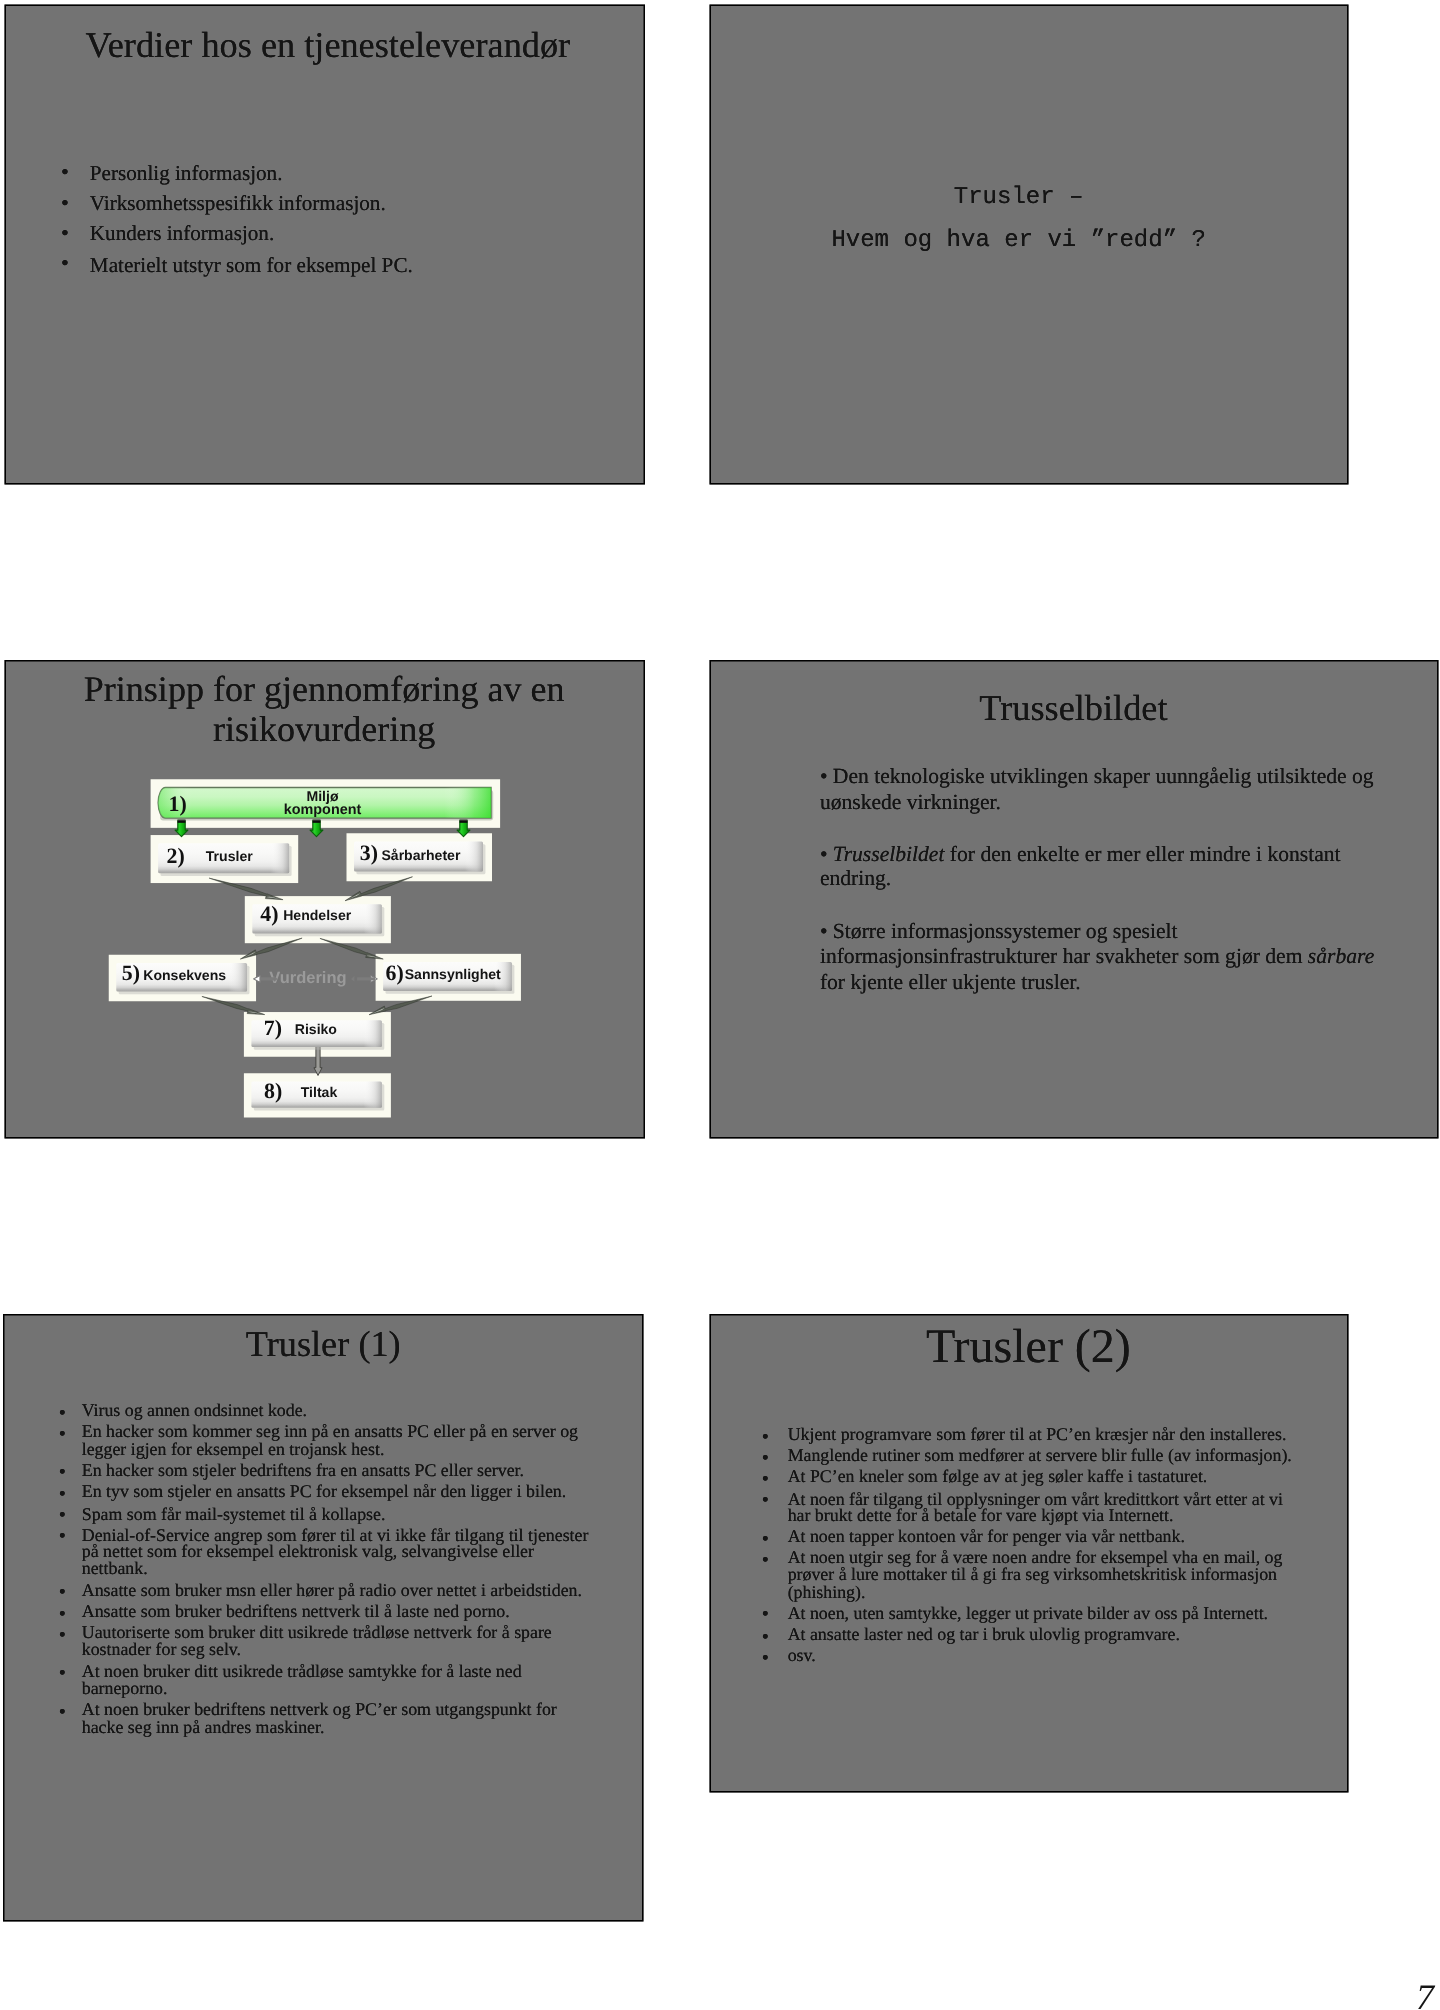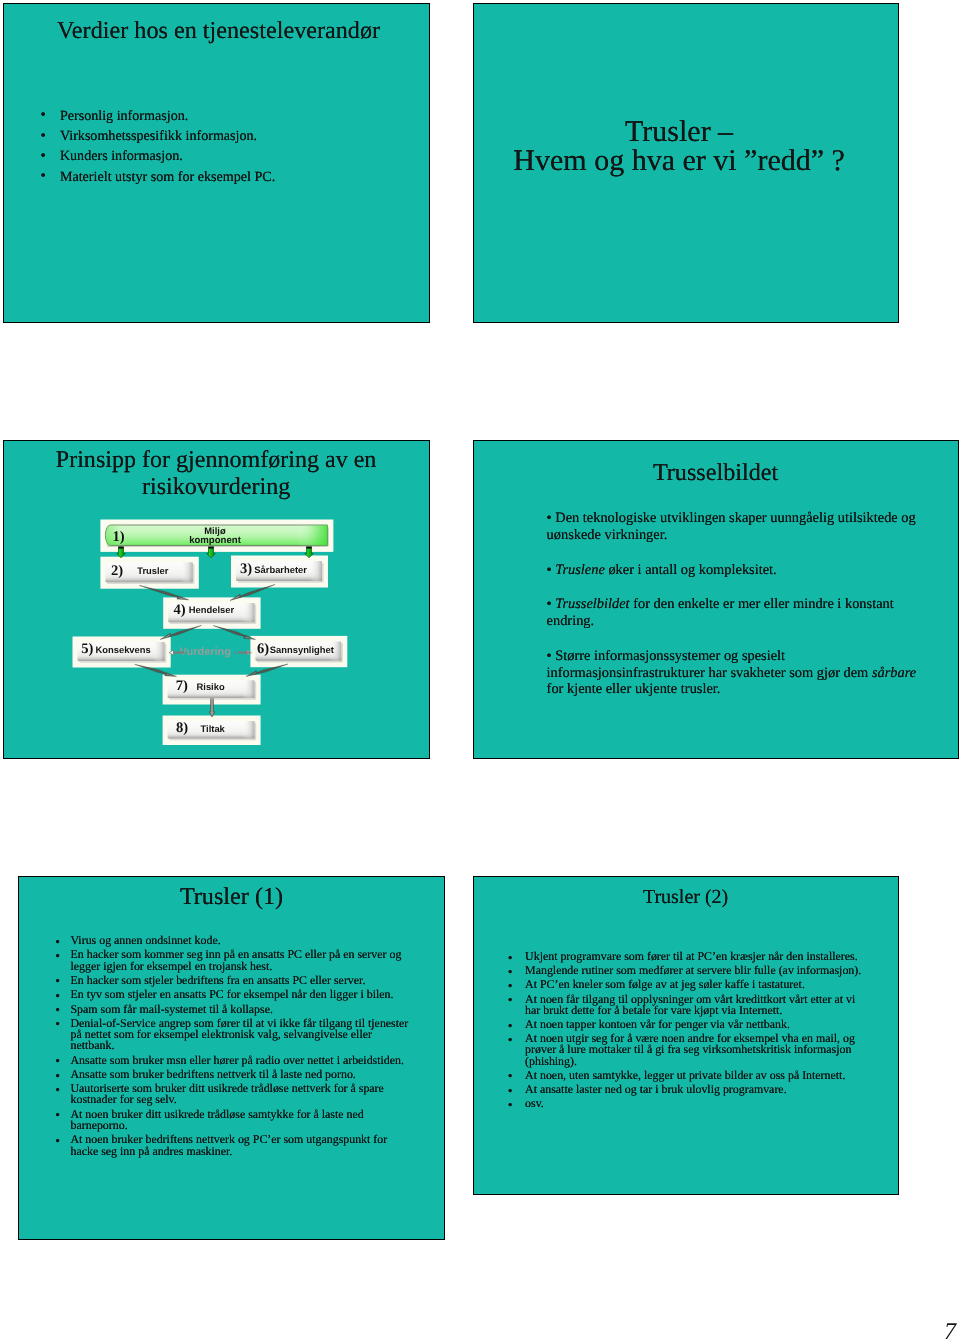--- a/index.html
+++ b/index.html
@@ -1,64 +1,64 @@
 <!DOCTYPE html>
 <html><head>
 <meta charset="utf-8">
 <title>Slide handout page</title>
 <style>
   html,body{margin:0;padding:0;background:#ffffff;}
   body{width:960px;height:1340px;position:relative;overflow:hidden;
        font-family:"Liberation Serif", serif; color:#151515;
        -webkit-font-smoothing:antialiased;text-rendering:geometricPrecision;}
   .slide .title, .slide .title2, .slide .body{text-shadow:0 0 0.35px rgba(0,0,0,0.85);}
-  .slide{position:absolute;border:1.75px solid #000;background:#14b8a6;box-sizing:border-box;}
+  .slide{position:absolute;border:1.75px solid #000;background:#737373;box-sizing:border-box;}
   .s1{left:2.6px;  top:2.6px;   width:427px;height:320px;}
   .s2{left:472.6px;top:2.6px;   width:426px;height:320px;}
   .s3{left:2.6px;  top:440.0px; width:427px;height:319px;text-decoration:underline;}
   .s4{left:472.6px;top:440.0px; width:486px;height:319px;}
-  .s5{left:18px;  top:876.0px; width:427px;height:364px;}
+  .s5{left:2px;  top:876.0px; width:427px;height:405px;}
   .s6{left:472.6px;top:876.0px; width:426px;height:319px;}
   .pageno{position:absolute;left:944px;top:1320px;font-style:italic;font-size:24px;line-height:24px;}
 
   
   .title{position:absolute;left:0;right:0;text-align:center;font-size:23.5px;line-height:26.5px;}
   .body{position:absolute;}
   ul.b{margin:0;padding:0;list-style:none;}
   ul.b li{position:relative;}
   .bul{position:absolute;}
 
   
   .s1 .title{top:14px;left:5px;font-size:24.2px;}
   .s1 .body{left:35px;top:102px;right:12px;font-size:14.1px;line-height:20.4px;font-weight:400;}
   .s1 ul.b li{padding-left:21.3px;}
   .s1 ul.b li .bul{left:2px;top:-0.5px;font-size:15px;font-weight:400;}
 
   
-  .s2 .title2{position:absolute;left:14px;right:27px;top:113.5px;text-align:center;font-size:30px;line-height:29.1px;}
+  .s2 .title2{position:absolute;left:14px;right:27px;top:113.5px;text-align:center;font-size:16px;line-height:29.1px;font-family:Liberation Mono, monospace;}
 
   
   .s3 .title{top:6px;font-size:24.05px;line-height:26.6px;}
   .diagram{position:absolute;left:0;top:0;width:426px;height:318px;}
 
   
   .s4 .title{top:19px;font-size:24.2px;}
   .s4 .body{left:40px;top:69px;right:24px;font-size:14.4px;line-height:16.7px;margin-left:33px;}
   .s4 p{margin:0 0 18.2px 0;text-indent:0;}
   .s4 p .bul{position:static;}
   .s4 i{font-style:italic;}
 
   
   .s5 .title{top:6.5px;font-size:24.2px;}
   .s5 .body{left:36px;top:58px;right:29px;font-size:11.9px;line-height:11.2px;font-weight:400;}
   .s5 ul.b li{padding-left:15.5px;margin:0 0 3.14px 0;}
   .s5 ul.b li .bul{left:0.2px;top:0.6px;font-size:13.5px;font-weight:400;}
 
   
-  .s6 .title{top:6.5px;font-size:20px;}
+  .s6 .title{top:6.5px;font-size:32px;}
   .s6 .body{left:36px;top:74px;right:27px;font-size:11.9px;line-height:11.2px;font-weight:400;}
   .s6 ul.b li{padding-left:15.5px;margin:0 0 2.99px 0;}
   .s6 ul.b li .bul{left:-1.8px;top:0.6px;font-size:13.5px;font-weight:400;}
 </style>
 </head>
 <body>
 
 <div class="slide s1">
   <div class="title">Verdier hos en tjenesteleverandør</div>
   <div class="body">
@@ -247,21 +247,20 @@
           </g>
         </g>
     </svg>
   </div>
 </div>
 
 <div class="slide s4">
   <div class="title">Trusselbildet</div>
   <div class="body">
       <p><span class="bul">• </span><span>Den teknologiske utviklingen skaper uunngåelig utilsiktede og uønskede virkninger.</span></p>
-      <p><span class="bul">• </span><i>Truslene</i><span> øker i antall og kompleksitet.</span></p>
       <p><span class="bul">• </span><i>Trusselbildet</i><span> for den enkelte er mer eller mindre i konstant endring.</span></p>
       <p><span class="bul">• </span><span>Større informasjonssystemer og spesielt</span><br><span>informasjonsinfrastrukturer har svakheter som gjør dem </span><i>sårbare</i><span> for kjente eller ukjente trusler.</span></p>
     </div>
 </div>
 
 <div class="slide s5">
   <div class="title">Trusler (1)</div>
   <div class="body">
     <ul class="b">
         <li><span class="bul">•</span><span>Virus og annen ondsinnet kode.</span></li>

